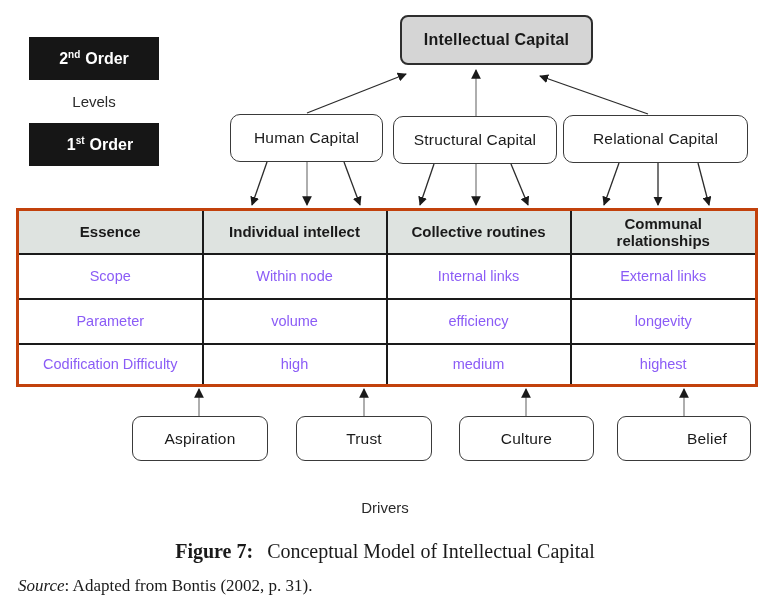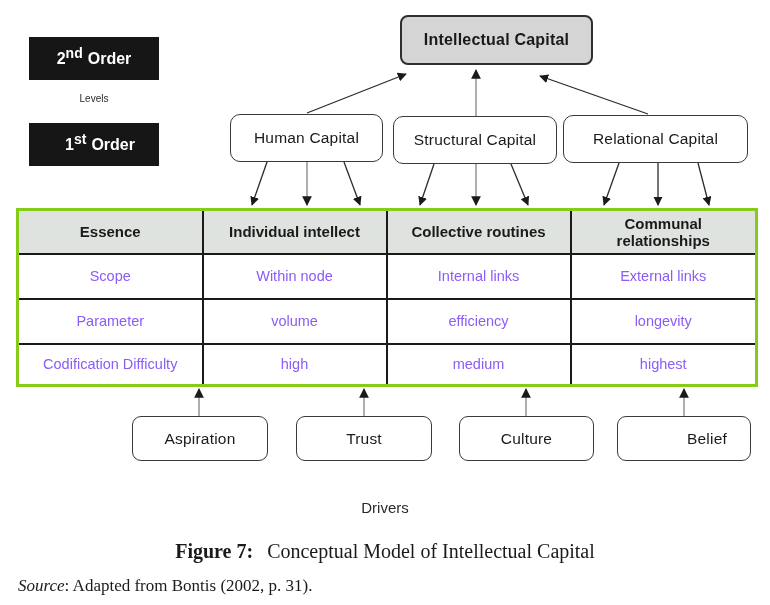--- a/index.html
+++ b/index.html
@@ -46,50 +46,50 @@
     display: flex;
     align-items: center;
     justify-content: center;
     box-sizing: border-box;
     background: #161616;
     color: #ffffff;
     font-weight: bold;
     font-size: 16px;
   }
   .order-box sup {
-    font-size: 14px;
+    font-size: 10px;
     line-height: 0;
     vertical-align: super;
   }
   .order-box .rest { margin-left: 5px; }
   .side-label {
     position: absolute;
     text-align: center;
-    font-size: 10px;
+    font-size: 15px;
     color: #2a2a2a;
   }
 
   table.model {
     position: absolute;
     left: 16px; top: 208px;
     width: 739px;
     border-collapse: collapse;
     table-layout: fixed;
     background: #ffffff;
   }
   table.model td {
     border: 2px solid #1a1a1a;
     text-align: center;
     vertical-align: middle;
     padding: 0 12px;
     font-size: 14.5px;
     line-height: 1.15;
     color: #8b5cf6;
   }
-  table.model { border: 3px solid #84cc16; }
+  table.model { border: 3px solid #c2410c; }
   table.model tr.hdr td {
     background: #dee3e0;
     font-weight: bold;
     font-size: 15px;
     color: #1a1a1a;
   }
 
   .bottom-label {
     position: absolute;
     left: 0; top: 499px;

